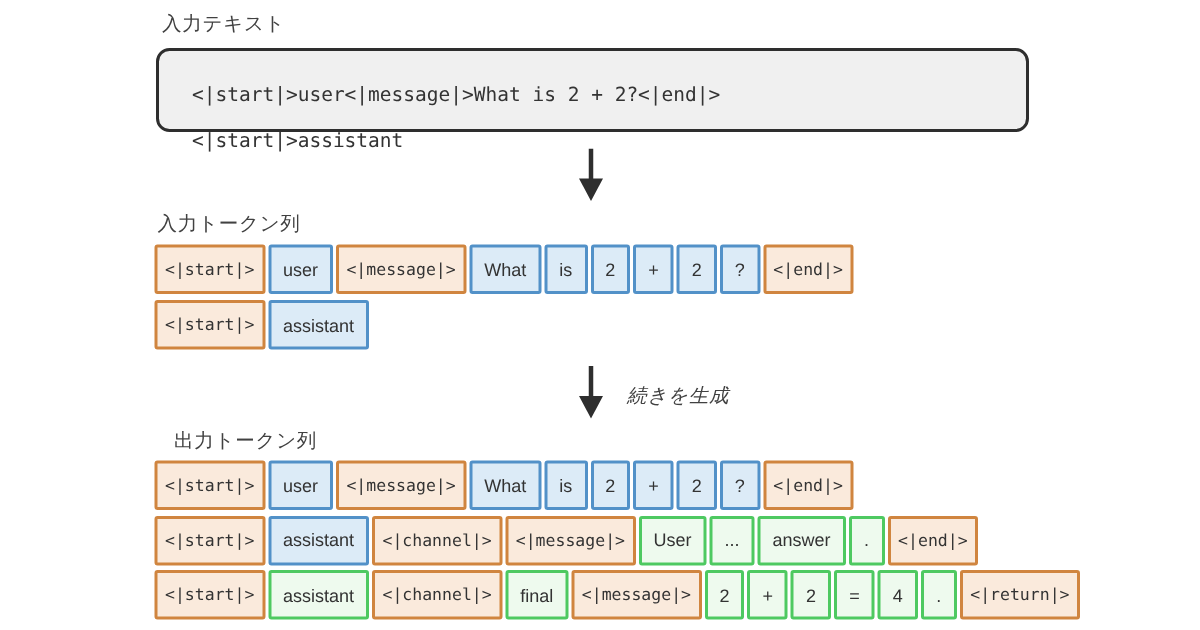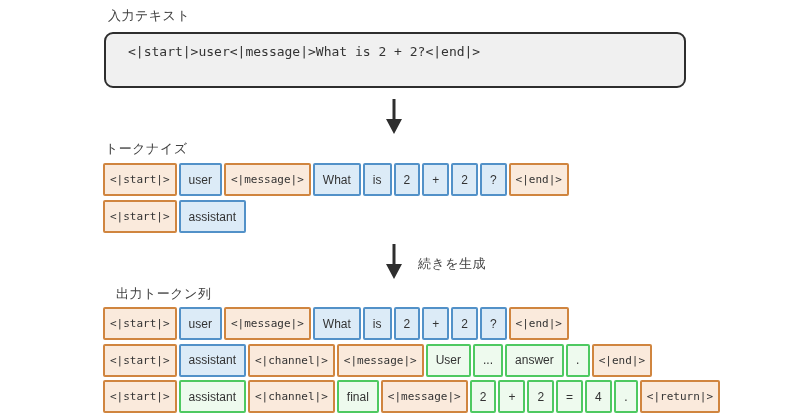--- a/index.html
+++ b/index.html
@@ -20,21 +20,21 @@
   .section-label{
     position:absolute;font-size:13px;color:var(--label);letter-spacing:.5px;
   }
   .code-box{
     position:absolute;left:104px;top:32px;width:582px;height:56px;
     background:var(--code-bg);border:2px solid var(--code-border);
     border-radius:9px;padding:8px 0 0 22px;
   }
   .code-line{
     font-family:"DejaVu Sans Mono","Liberation Mono",monospace;
-    font-size:13px;line-height:19px;color:var(--text);white-space:pre;
+    font-size:13px;line-height:19px;color:var(--text);white-space:pre;margin-top:12px;
   }
   .arrow-group{position:absolute;width:16px;height:36px;}
   .arrow-label{position:absolute;font-size:13px;color:var(--label);letter-spacing:.5px;}
   .rows{position:absolute;display:flex;flex-direction:column;gap:4px;}
   .token-row{display:flex;gap:2px;align-items:center;}
   .token{
     display:inline-flex;align-items:center;justify-content:center;
     height:33px;border:2px solid;border-radius:2px;
     font-size:12px;color:var(--text);padding:0 8px;min-width:24px;
   }
@@ -48,30 +48,31 @@
 </style>
 </head>
 <body>
 
 <div class="canvas">
 
   <div class="section-label" style="left:108px;top:7px;">入力テキスト</div>
 
   <div class="code-box">
     <div class="code-line">&lt;|start|&gt;user&lt;|message|&gt;What is 2 + 2?&lt;|end|&gt;</div>
+    <div class="code-line">&lt;|start|&gt;assistant</div>
   </div>
 
   <div class="arrow-group" style="left:386px;top:99px;">
     <svg width="16" height="36" viewBox="0 0 16 36">
       <rect x="6.5" y="0" width="3" height="22" fill="var(--arrow)"></rect>
       <polygon points="0,20 16,20 8,35" fill="var(--arrow)"></polygon>
     </svg>
   </div>
 
-  <div class="section-label" style="left:105px;top:140px;">トークナイズ</div>
+  <div class="section-label" style="left:105px;top:140px;">入力トークン列</div>
 
   <div class="rows" style="left:103px;top:163px;">
       <div class="token-row">
         <span class="token special">&lt;|start|&gt;</span>
         <span class="token input">user</span>
         <span class="token special">&lt;|message|&gt;</span>
         <span class="token input">What</span>
         <span class="token input">is</span>
         <span class="token input">2</span>
         <span class="token input">+</span>
@@ -84,21 +85,21 @@
         <span class="token input">assistant</span>
       </div>
     </div>
 
   <div class="arrow-group" style="left:386px;top:244px;">
     <svg width="16" height="36" viewBox="0 0 16 36">
       <rect x="6.5" y="0" width="3" height="22" fill="var(--arrow)"></rect>
       <polygon points="0,20 16,20 8,35" fill="var(--arrow)"></polygon>
     </svg>
   </div>
-  <div class="arrow-label" style="left:418px;top:255px;">続きを生成</div>
+  <div class="arrow-label" style="left:418px;top:255px;font-style:italic;">続きを生成</div>
 
   <div class="section-label" style="left:116px;top:285px;">出力トークン列</div>
 
   <div class="rows" style="left:103px;top:307px;gap:3.5px;">
       <div class="token-row">
         <span class="token special">&lt;|start|&gt;</span>
         <span class="token input">user</span>
         <span class="token special">&lt;|message|&gt;</span>
         <span class="token input">What</span>
         <span class="token input">is</span>

